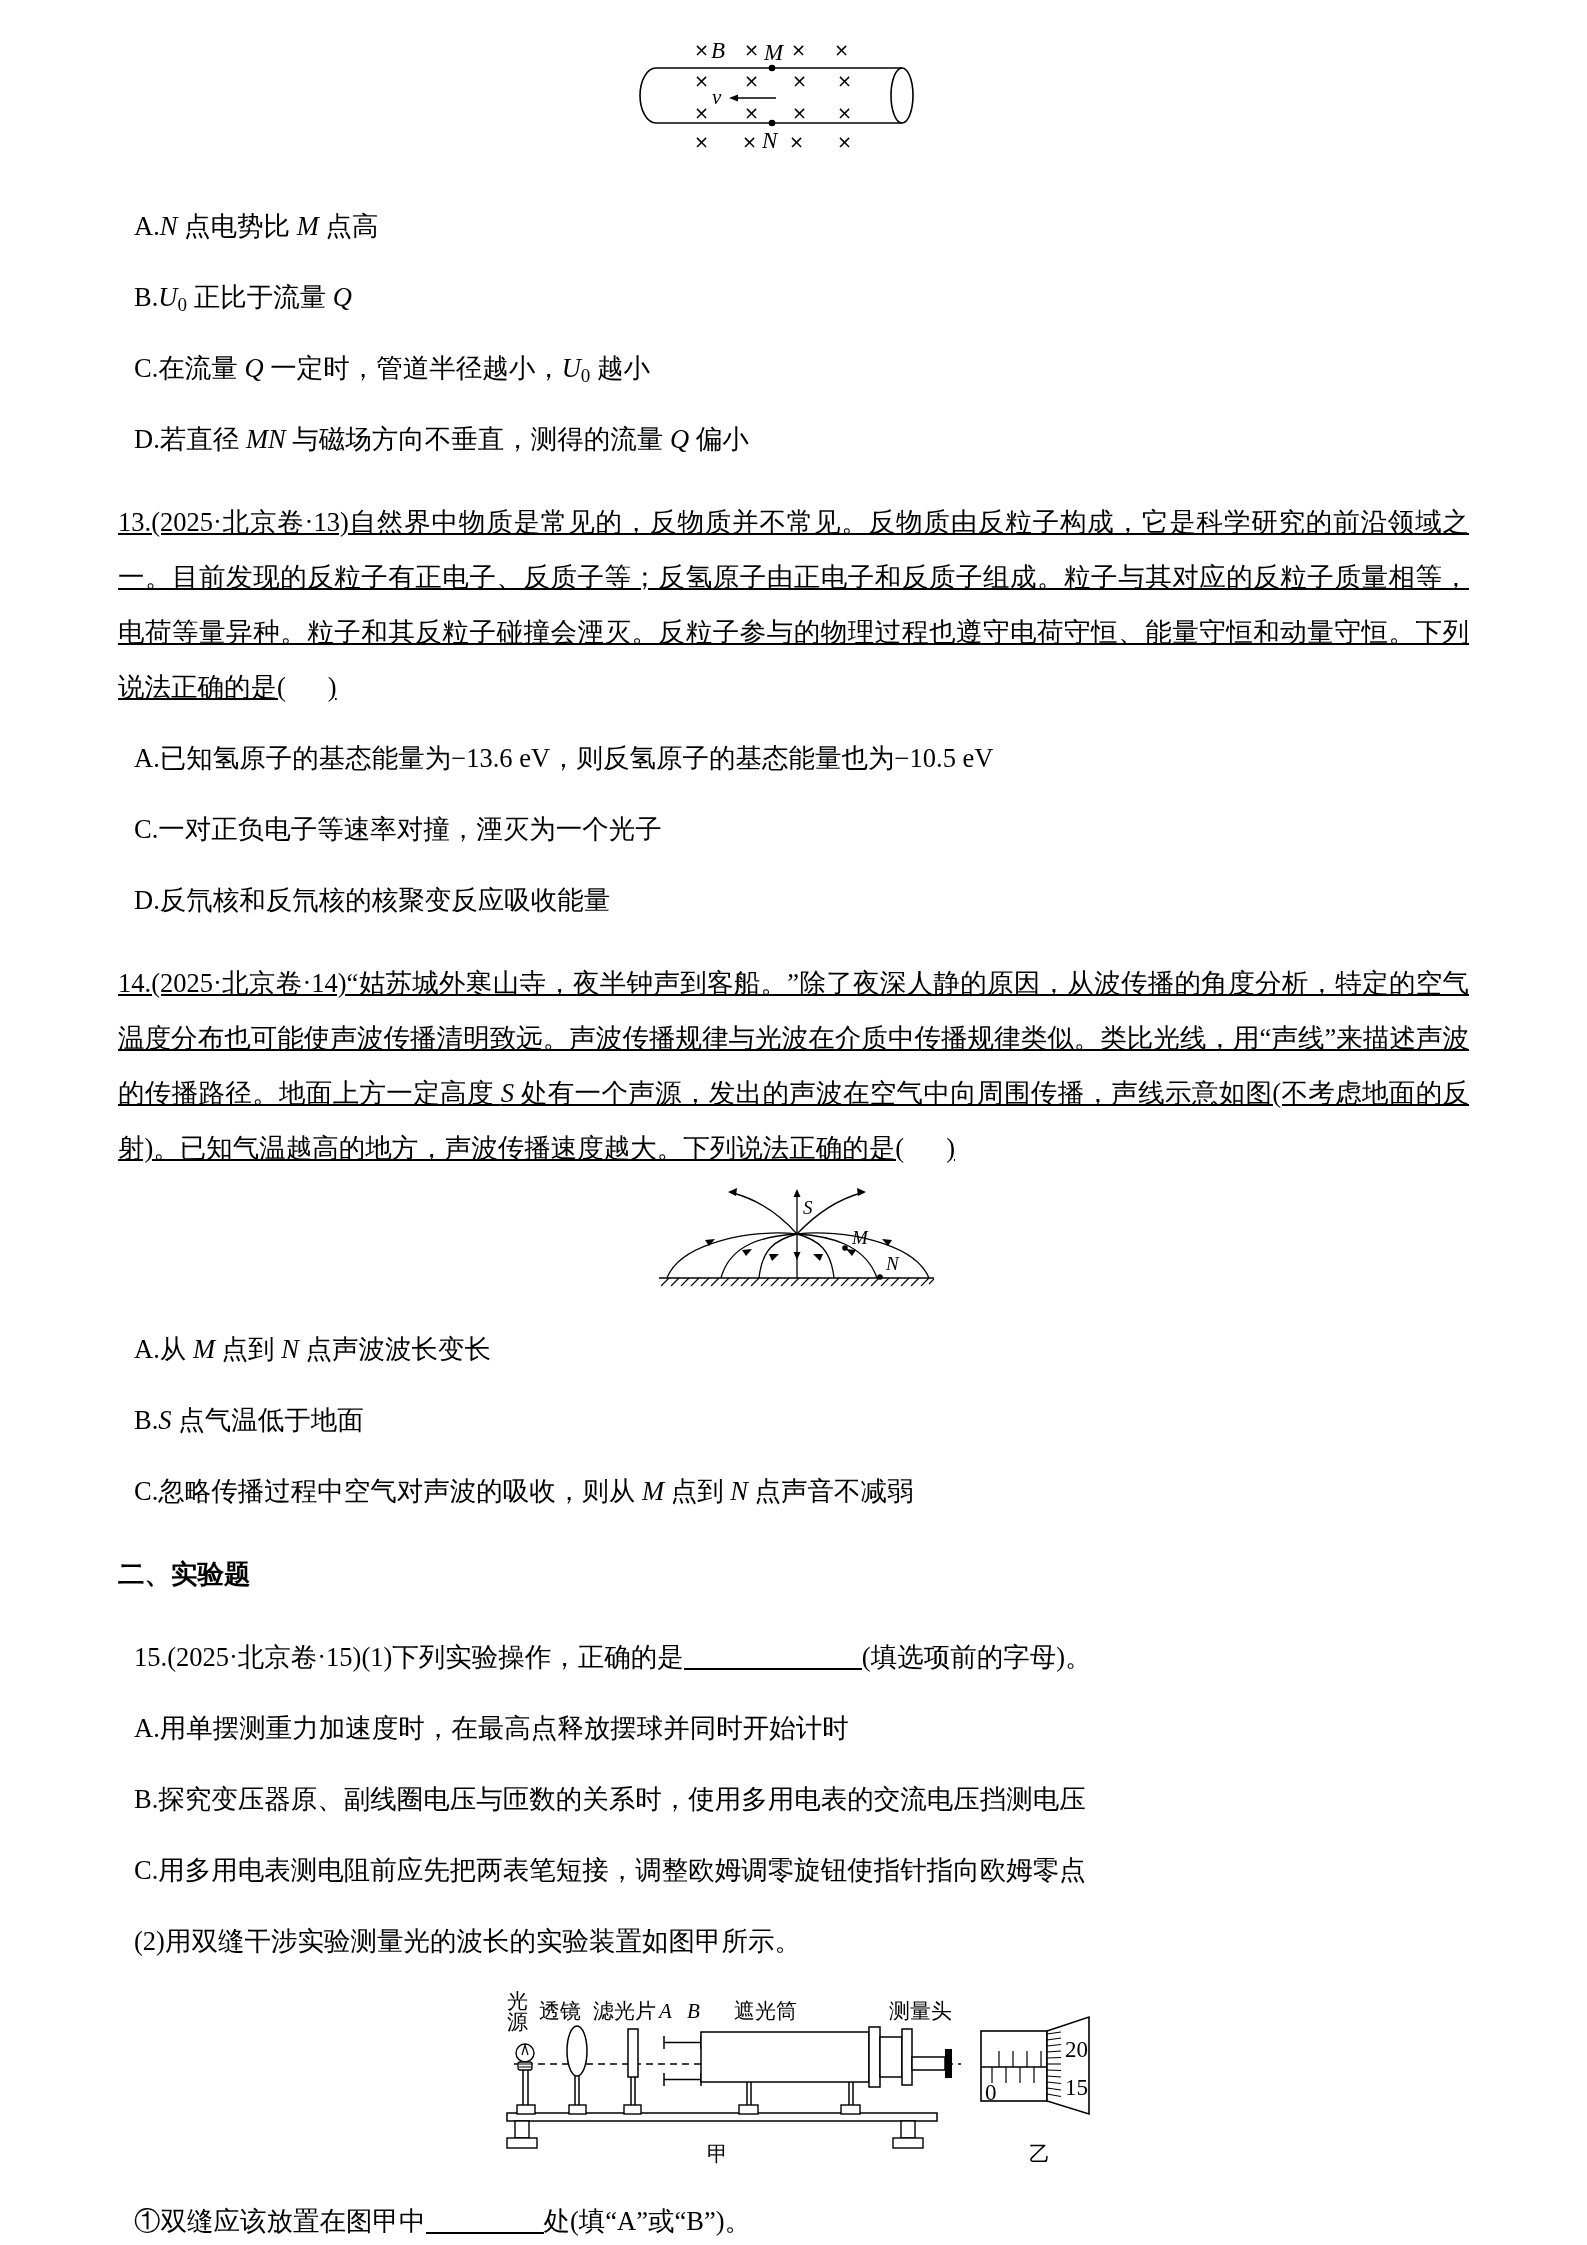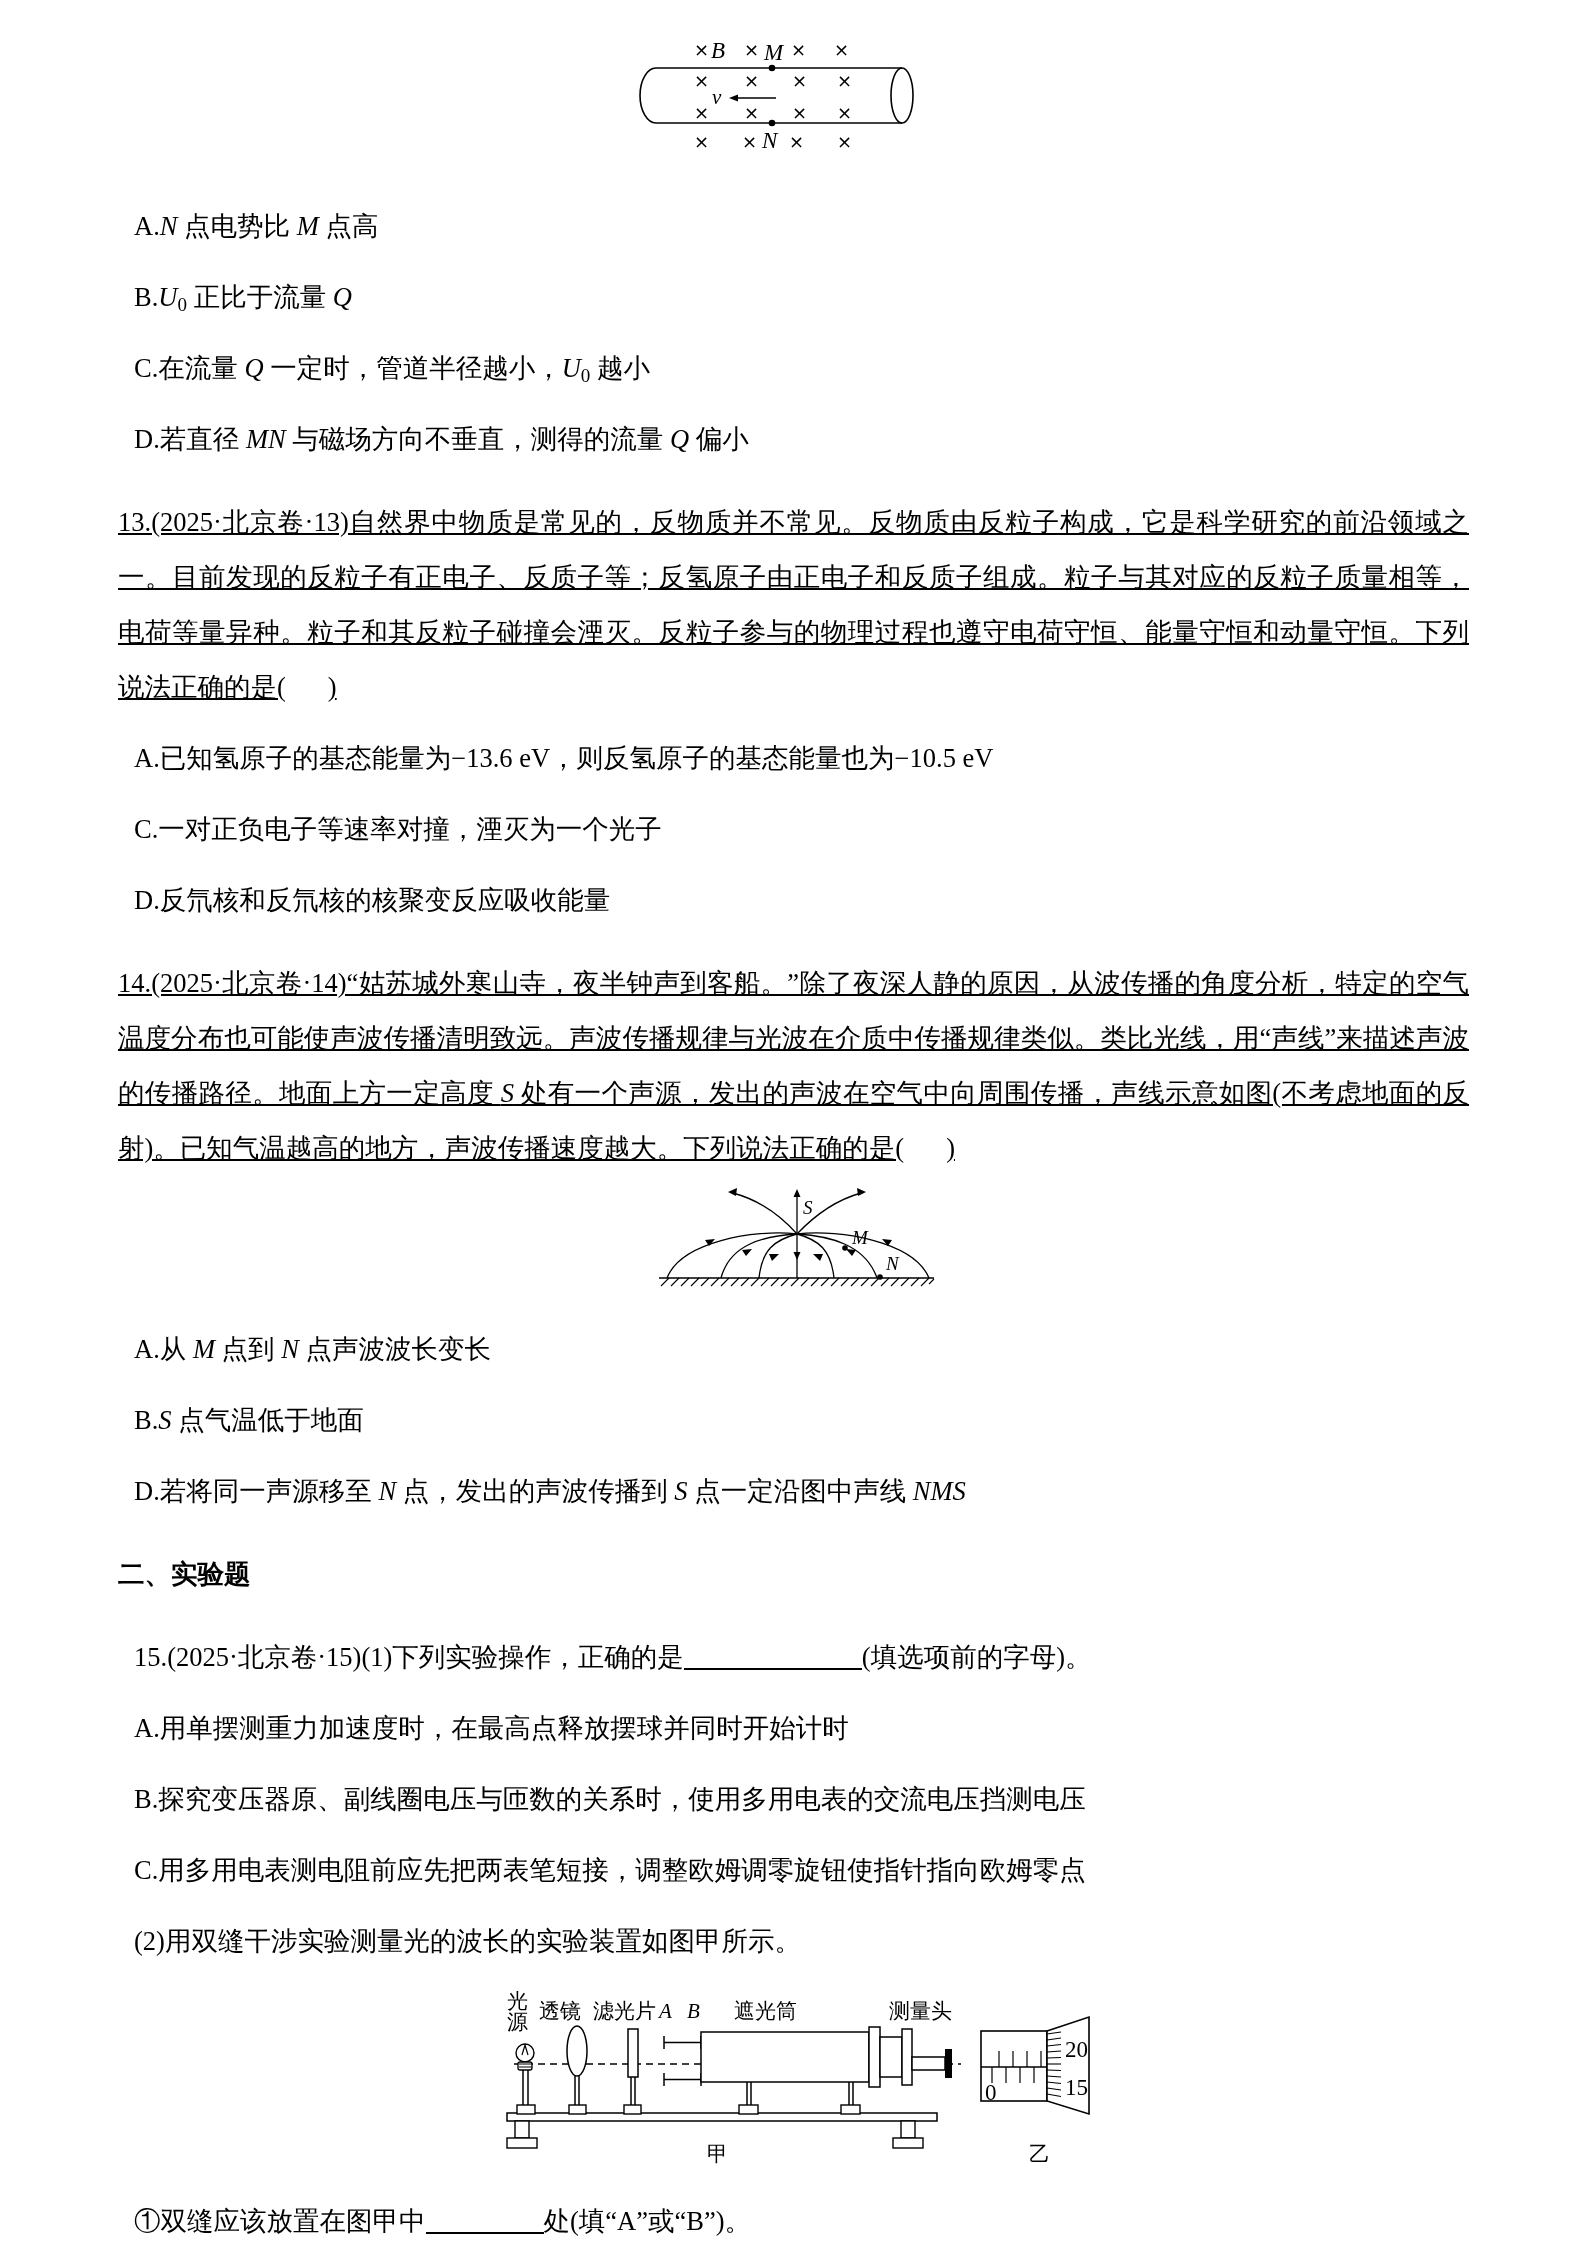--- a/index.html
+++ b/index.html
@@ -206,21 +206,21 @@
       <circle cx="251" cy="95" r="2.8" fill="#000"></circle>
       <text x="257" y="88" font-size="19" font-style="italic" font-family="Liberation Serif, serif">N</text>
 
       <text x="174" y="32" font-size="19" font-style="italic" font-family="Liberation Serif, serif">S</text>
     </svg>
   </div>
   <div class="spacer-6"></div>
 
   <p class="opt">A.从 <i>M</i> 点到 <i>N</i> 点声波波长变长</p>
   <p class="opt">B.<i>S</i> 点气温低于地面</p>
-  <p class="opt">D.若将同一声源移至 <i>N</i> 点，发出的声波传播到 <i>S</i> 点一定沿图中声线 <i>NMS</i></p>
+  <p class="opt">C.忽略传播过程中空气对声波的吸收，则从 <i>M</i> 点到 <i>N</i> 点声音不减弱</p>
 
   <div class="spacer-12"></div>
   <p class="sec-head">二、实验题</p>
 
   <div class="spacer-12"></div>
   <p class="opt"><span>15.(2025·北京卷·15)(1)下列实验操作，正确的是</span><span class="fillblank fb-long"></span><span>(填选项前的字母)。</span></p>
   <p class="opt">A.用单摆测重力加速度时，在最高点释放摆球并同时开始计时</p>
   <p class="opt">B.探究变压器原、副线圈电压与匝数的关系时，使用多用电表的交流电压挡测电压</p>
   <p class="opt">C.用多用电表测电阻前应先把两表笔短接，调整欧姆调零旋钮使指针指向欧姆零点</p>
   <p class="opt">(2)用双缝干涉实验测量光的波长的实验装置如图甲所示。</p>

